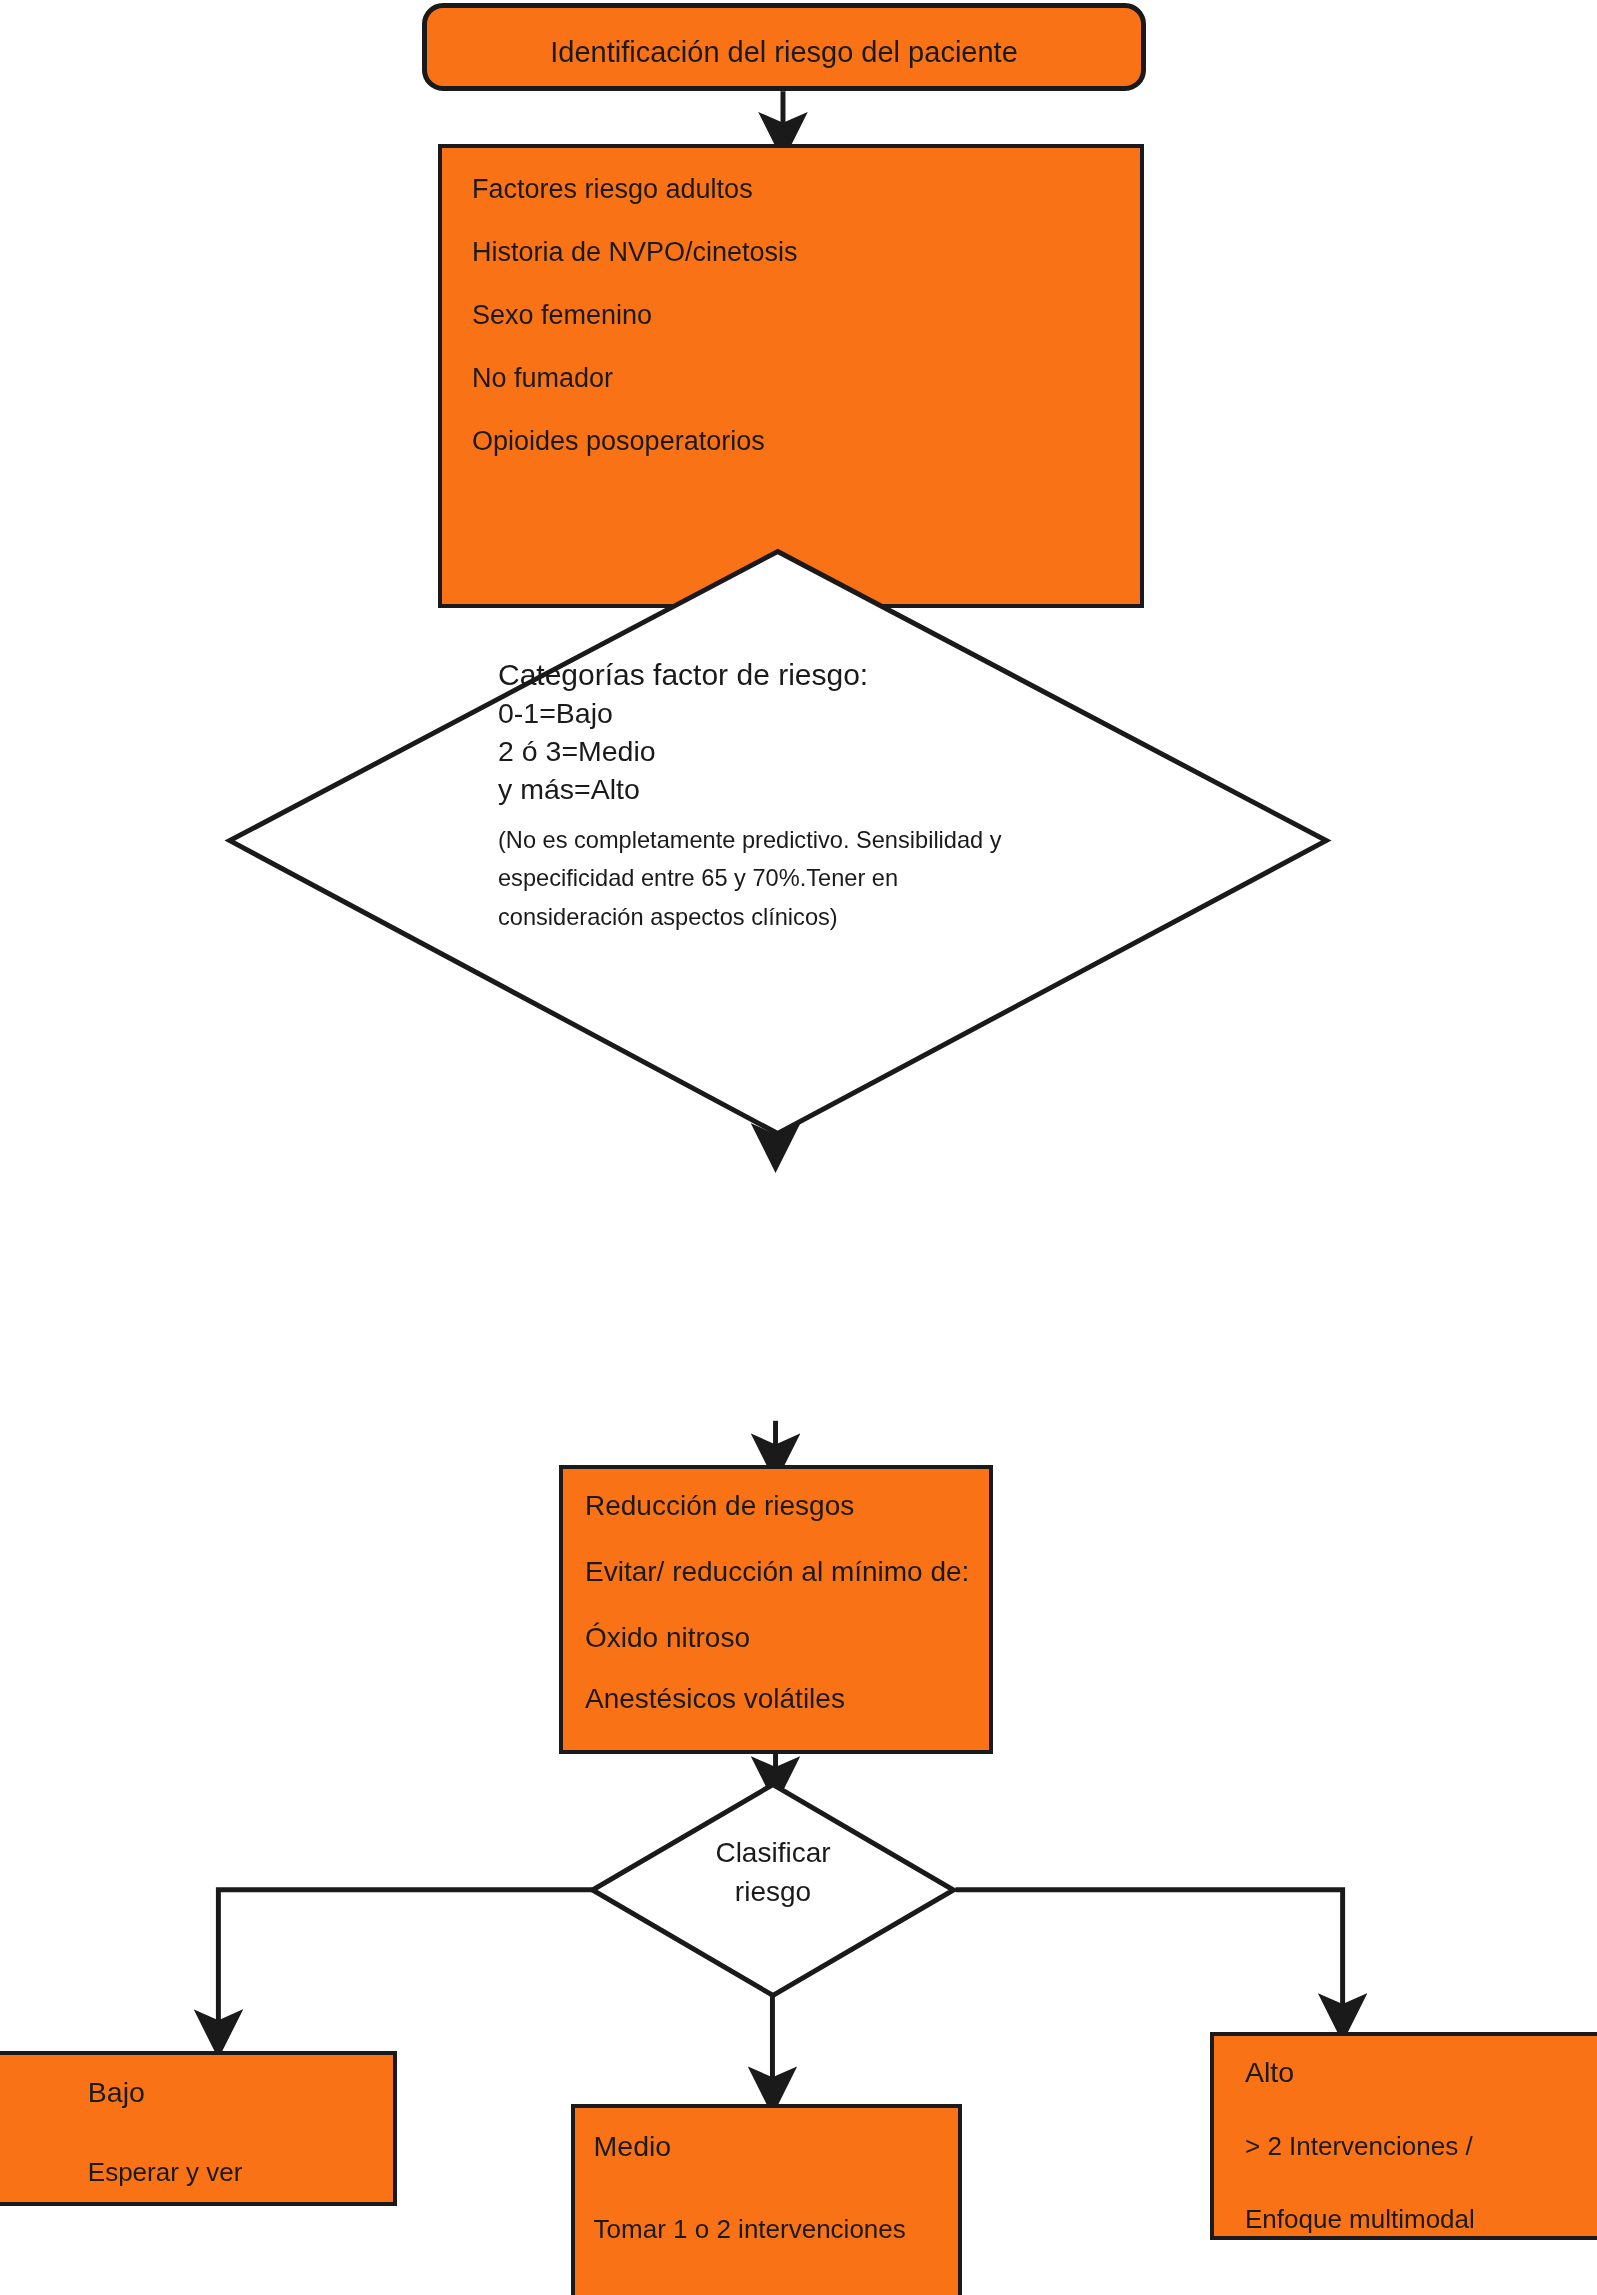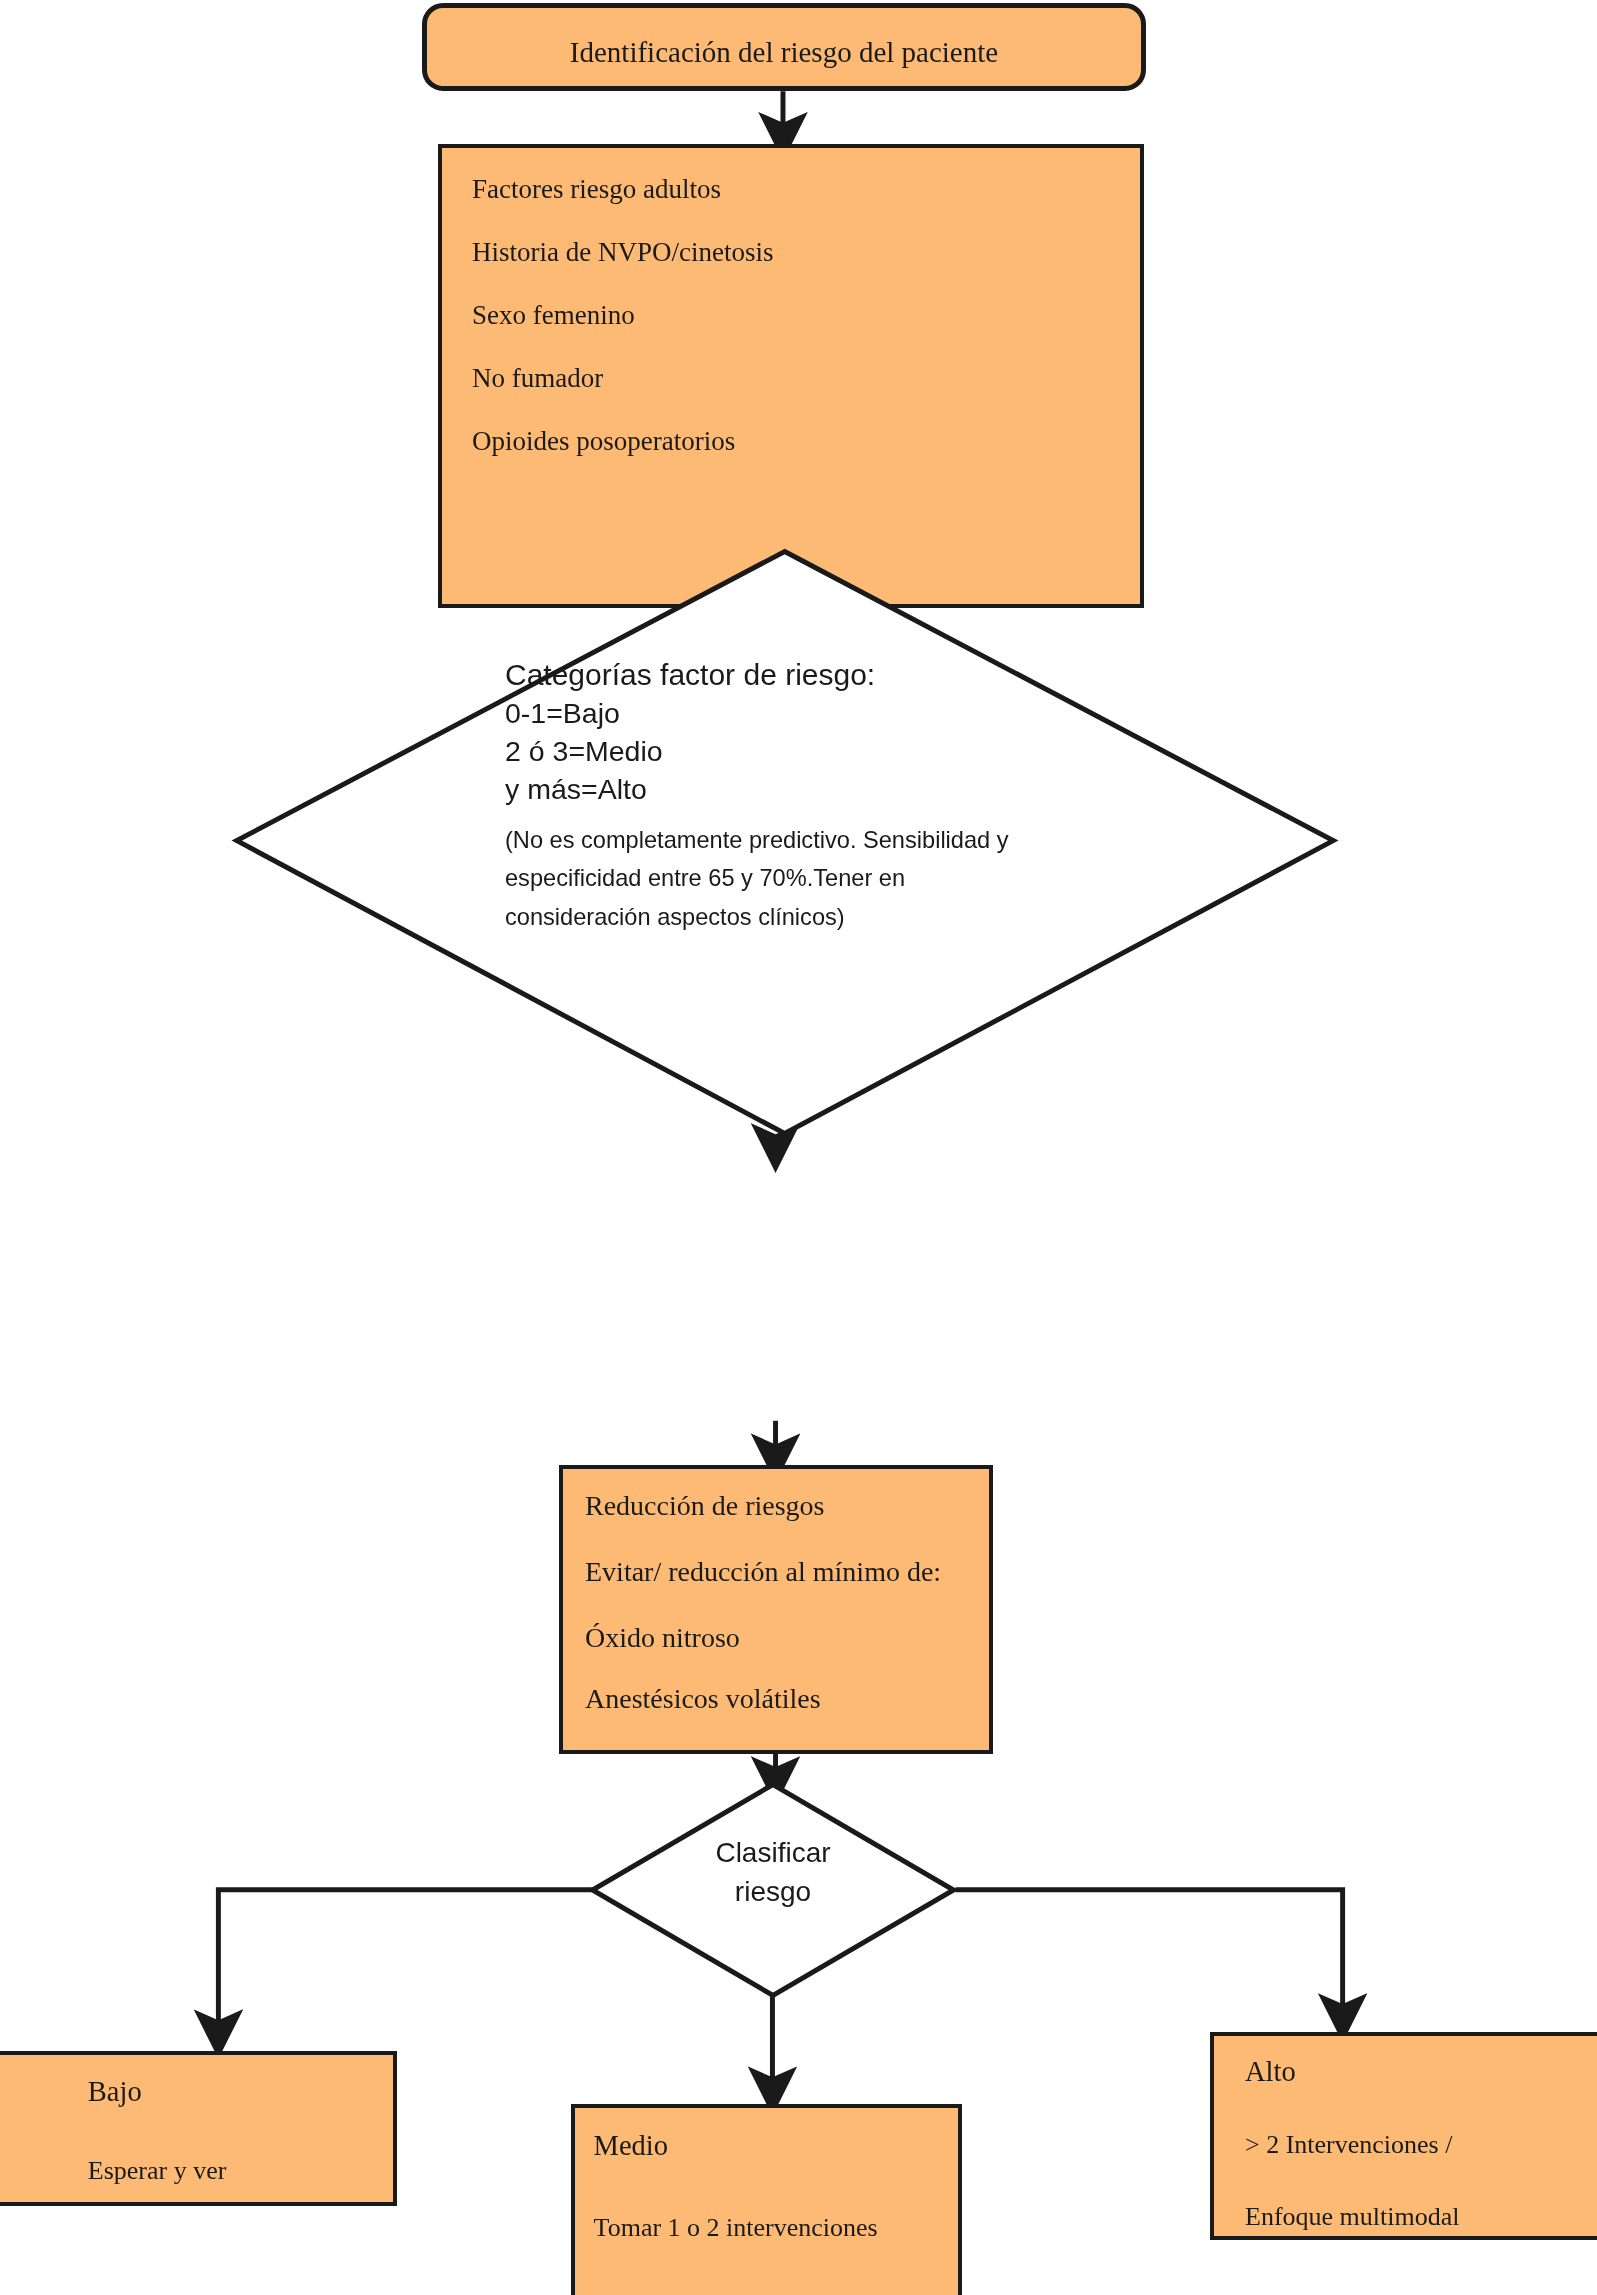--- a/index.html
+++ b/index.html
@@ -21,22 +21,21 @@
   #edges {
     position: absolute;
     left: 0; top: 0;
     width: 1597px;
     height: 2295px;
     pointer-events: none;
   }
   .node {
     position: absolute;
     box-sizing: border-box;
-    background: #fdba74;
-    font-family: Liberation Serif, serif;
+    background: #f97316;
   }
   .rect {
     border: 4.3px solid #1a1a1a;
   }
   .rounded {
     border: 5.6px solid #1a1a1a;
     border-radius: 21px;
   }
   .diamond-wrap {
     position: absolute;
@@ -106,21 +105,21 @@
   <div class="node rect" style="left:438px; top:144px; width:706px; height:464px;">
     <div class="blk" style="left:30px; top:26px;">
       <div class="fs-item" style="margin-bottom:32px;">Factores riesgo adultos</div>
       <div class="fs-item" style="margin-bottom:32px;">Historia de NVPO/cinetosis</div>
       <div class="fs-item" style="margin-bottom:32px;">Sexo femenino</div>
       <div class="fs-item" style="margin-bottom:32px;">No fumador</div>
       <div class="fs-item">Opioides posoperatorios</div>
     </div>
   </div>
 
-  <div class="diamond-wrap" style="left:234px; top:549px; width:1102px; height:587px;">
+  <div class="diamond-wrap" style="left:227px; top:549px; width:1102px; height:587px;">
     <svg width="1102" height="587" viewBox="0 0 1775 946">
       <polygon points="887,4 1771,470 887,942 4,470" fill="#ffffff" stroke="#1a1a1a" stroke-width="8"></polygon>
     </svg>
     <div class="blk dtext" style="left:271px; top:109px;">
       <div class="fs-big" style="margin-bottom:5px;">Categorías factor de riesgo:</div>
       <div class="fs-mid" style="margin-bottom:5px;">0-1=Bajo</div>
       <div class="fs-mid" style="margin-bottom:5px;">2 ó 3=Medio</div>
       <div class="fs-mid" style="margin-bottom:20.5px;">y más=Alto</div>
       <div class="fs-small" style="margin-bottom:11.8px;">(No es completamente predictivo. Sensibilidad y</div>
       <div class="fs-small" style="margin-bottom:11.8px;">especificidad entre 65 y 70%.Tener en</div>

